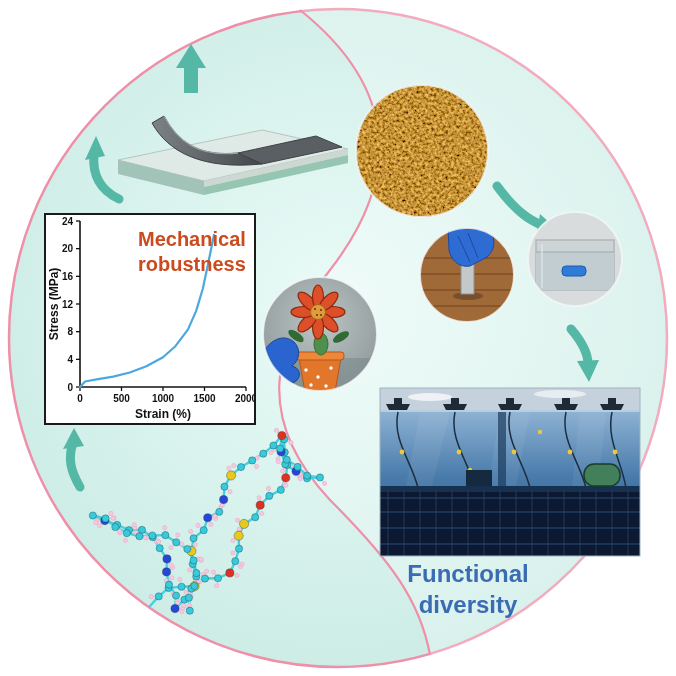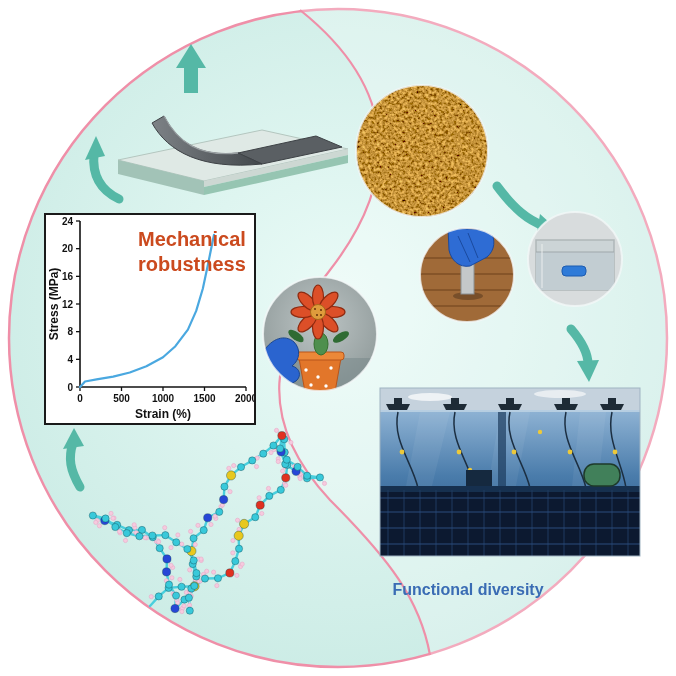--- a/index.html
+++ b/index.html
@@ -2,21 +2,21 @@
 <html style="--page-bg: #ffffff; --circle-border: #ef8fa8; --divider: #ef8fa8; --arrow: #55b8a6; --tough-adhesion-text: #101010; --functional-diversity-text: #3a6cb4; --chart-title-color: #cb4a1e;"><head>
 <meta charset="utf-8">
 <style>
   html,body{margin:0;padding:0;background:#fff;}
   .stage{position:relative;width:676px;height:676px;overflow:hidden;
          font-family:"Liberation Sans",sans-serif;background:#fff;}
   .stage svg{position:absolute;left:0;top:0;}
   .label{position:absolute;font-weight:bold;}
   #tough-label{left:203px;top:40px;width:118px;text-align:center;font-size:21px;
                line-height:1.2;color:var(--tough-adhesion-text,#101010);}
-  #functional-label{left:390px;top:580px;width:156px;text-align:center;font-size:16px;
+  #functional-label{left:390px;top:558px;width:156px;text-align:center;font-size:24px;
                line-height:1.3;color:var(--functional-diversity-text,#3a6cb4);}
   #chart-box{position:absolute;left:44px;top:213px;width:208px;height:208px;
              background:#ffffff;border:2px solid #1a1a1a;box-sizing:content-box;}
   #chart-title{position:absolute;left:56px;top:12px;width:132px;font-weight:bold;
                font-size:20px;line-height:1.25;color:var(--chart-title-color,#cb4a1e);margin-left:36px;}
   .big-circle{stroke:var(--circle-border,#ef8fa8);}
   .pink-stroke{stroke:var(--divider,#ef8fa8);}
   .arrow{fill:var(--arrow,#55b8a6);}
   .arrow-stroke{stroke:var(--arrow,#55b8a6);}
   svg text.tick{font-family:"Liberation Sans",sans-serif;font-size:10px;font-weight:bold;fill:#111;}

